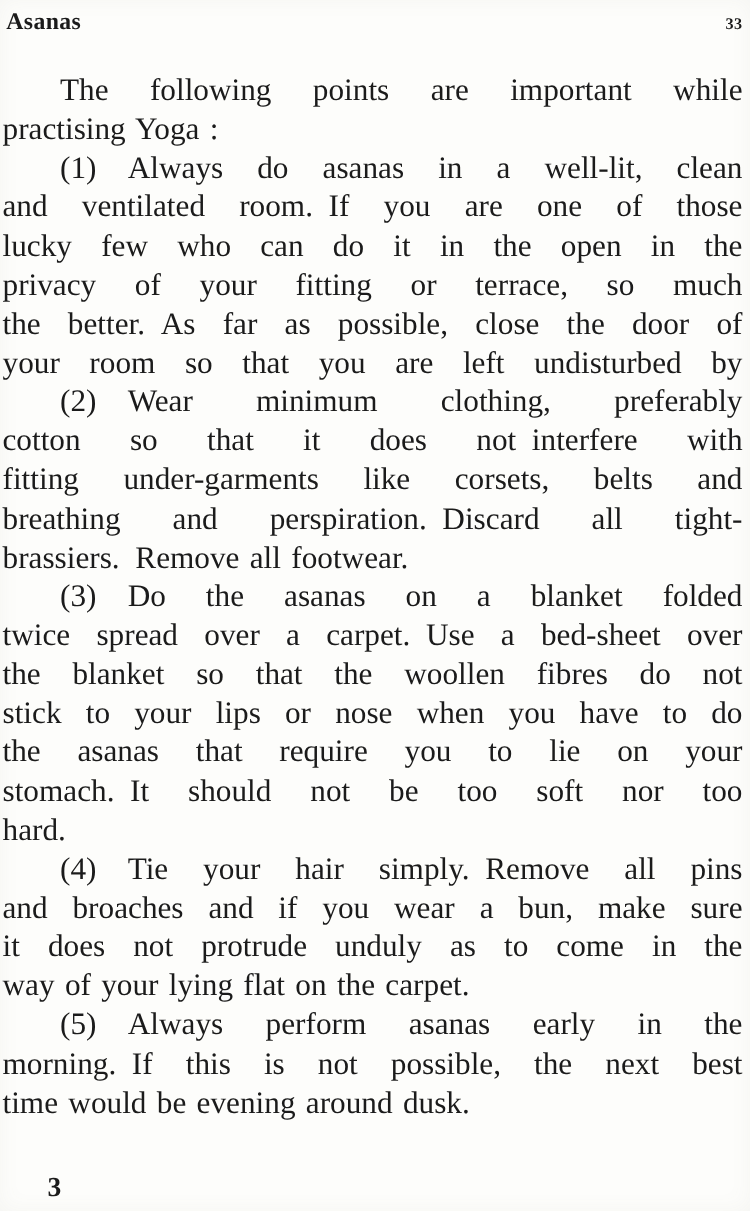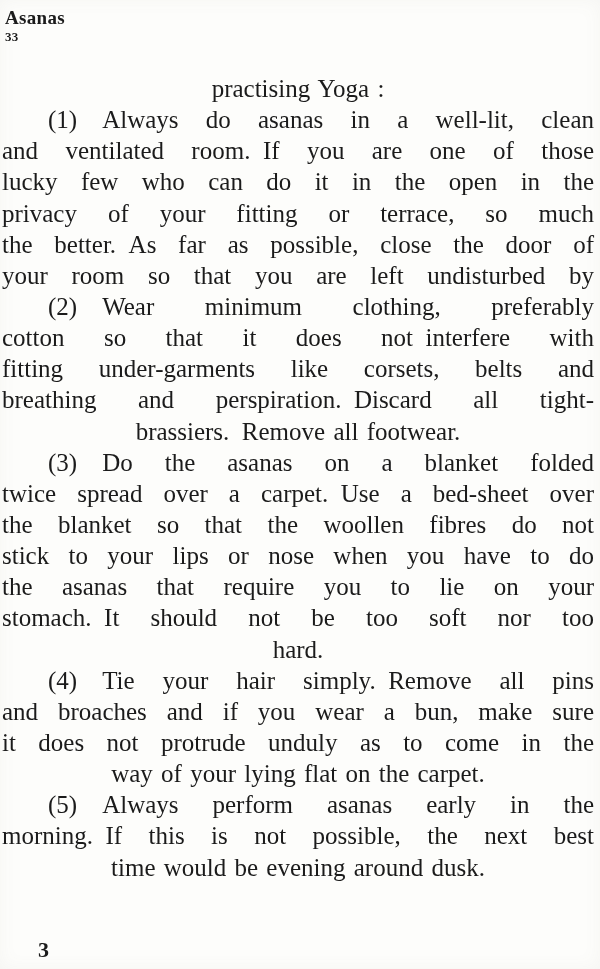--- a/index.html
+++ b/index.html
@@ -19,42 +19,41 @@
     box-shadow: inset 0 0 18px rgba(120,120,110,0.06);
   }
   .page-header {
     display: flex;
     justify-content: space-between;
     align-items: baseline;
     padding: 7px 6px 0 5px;
     font-size: 19px;
     font-weight: bold;
     letter-spacing: 0.3px;
-    flex-direction: column;
   }
   .running-head { font-size: 19px; }
   .page-number  { font-size: 13px; font-family: Liberation Serif, serif; }
   .page-body {
     margin-top: 28px;
     padding: 0 6px 0 2px;
     font-size: 25px;
     line-height: 31.15px;
   }
   .paragraph { margin: 0; }
   .line {
     height: 31.15px;
     white-space: normal;
     word-spacing: 2px;
   }
   .line.just {
     text-align: justify;
     text-align-last: justify;
   }
   .line.last {
-    text-align: center;
+    text-align: left;
   }
   .line.first {
     padding-left: 46px;
   }
   .signature-mark {
     position: absolute;
     left: 38px;
     top: 937px;
     font-size: 22px;
     font-weight: bold;
@@ -65,20 +64,21 @@
 
 <div class="book-page">
 
   <div class="page-header">
     <span class="running-head">Asanas</span>
     <span class="page-number">33</span>
   </div>
 
   <div class="page-body">
       <div class="paragraph">
+        <div class="line just first">The following points are important while</div>
         <div class="line last">practising Yoga :</div>
       </div>
       <div class="paragraph">
         <div class="line just first">(1) Always do asanas in a well-lit, clean</div>
         <div class="line just">and ventilated room. If you are one of those</div>
         <div class="line just">lucky few who can do it in the open in the</div>
         <div class="line just">privacy of your fitting or terrace, so much</div>
         <div class="line just">the better. As far as possible, close the door of</div>
         <div class="line just">your room so that you are left undisturbed by</div>
       </div>

